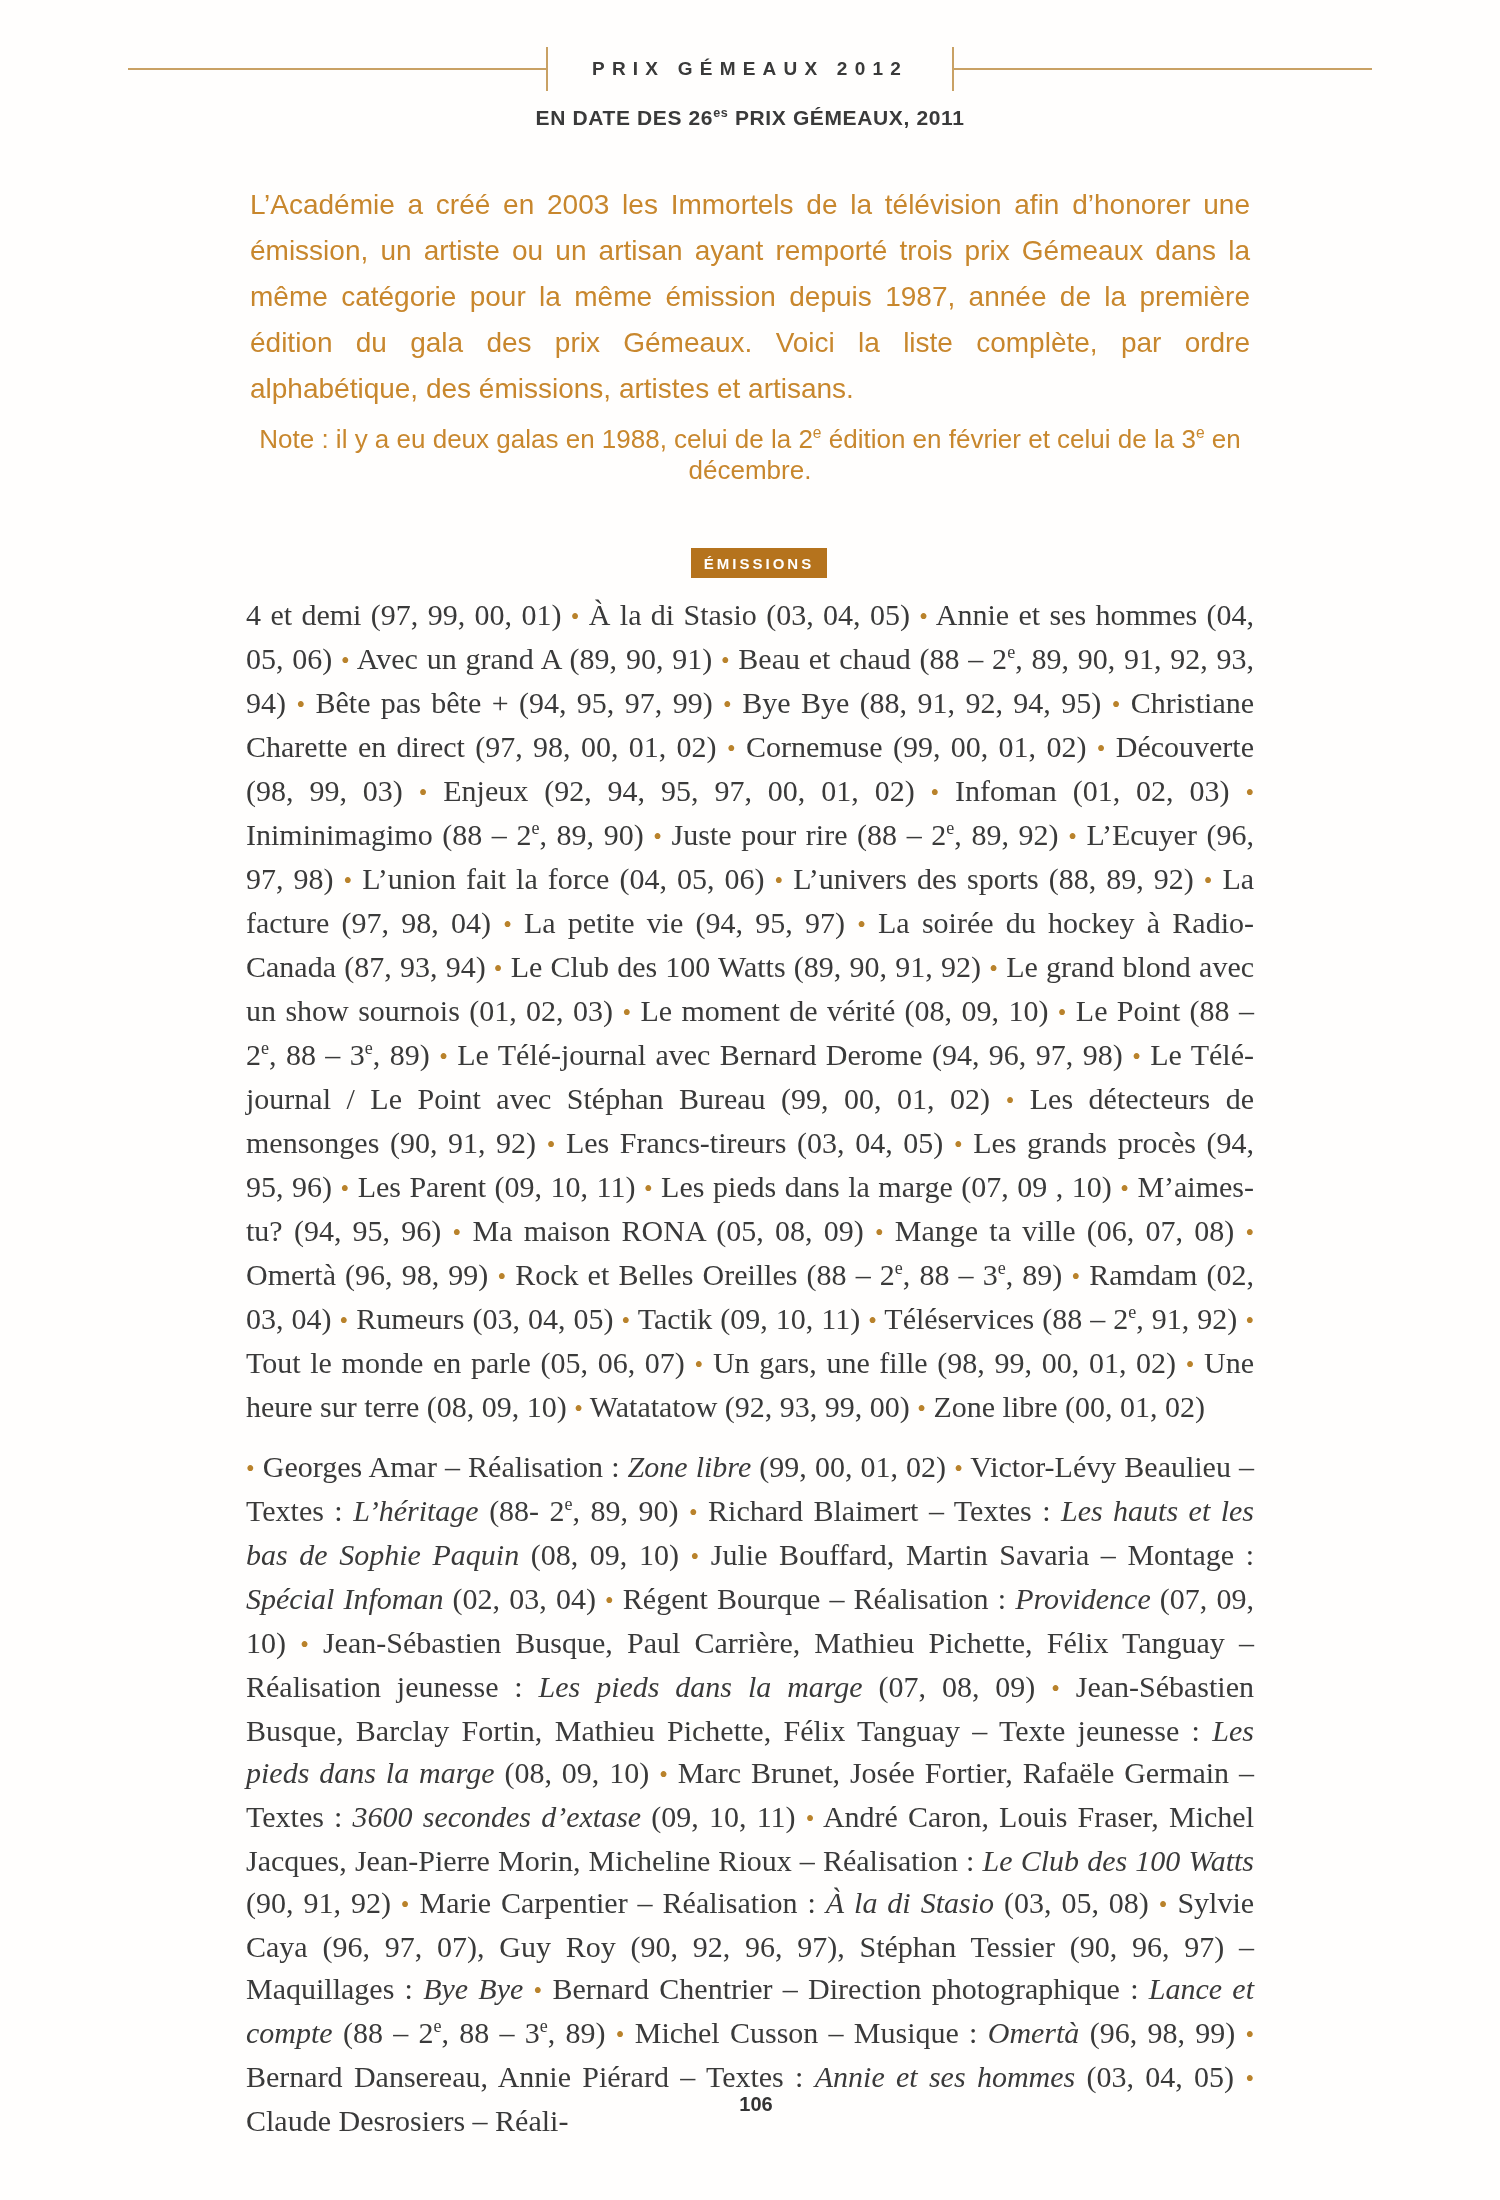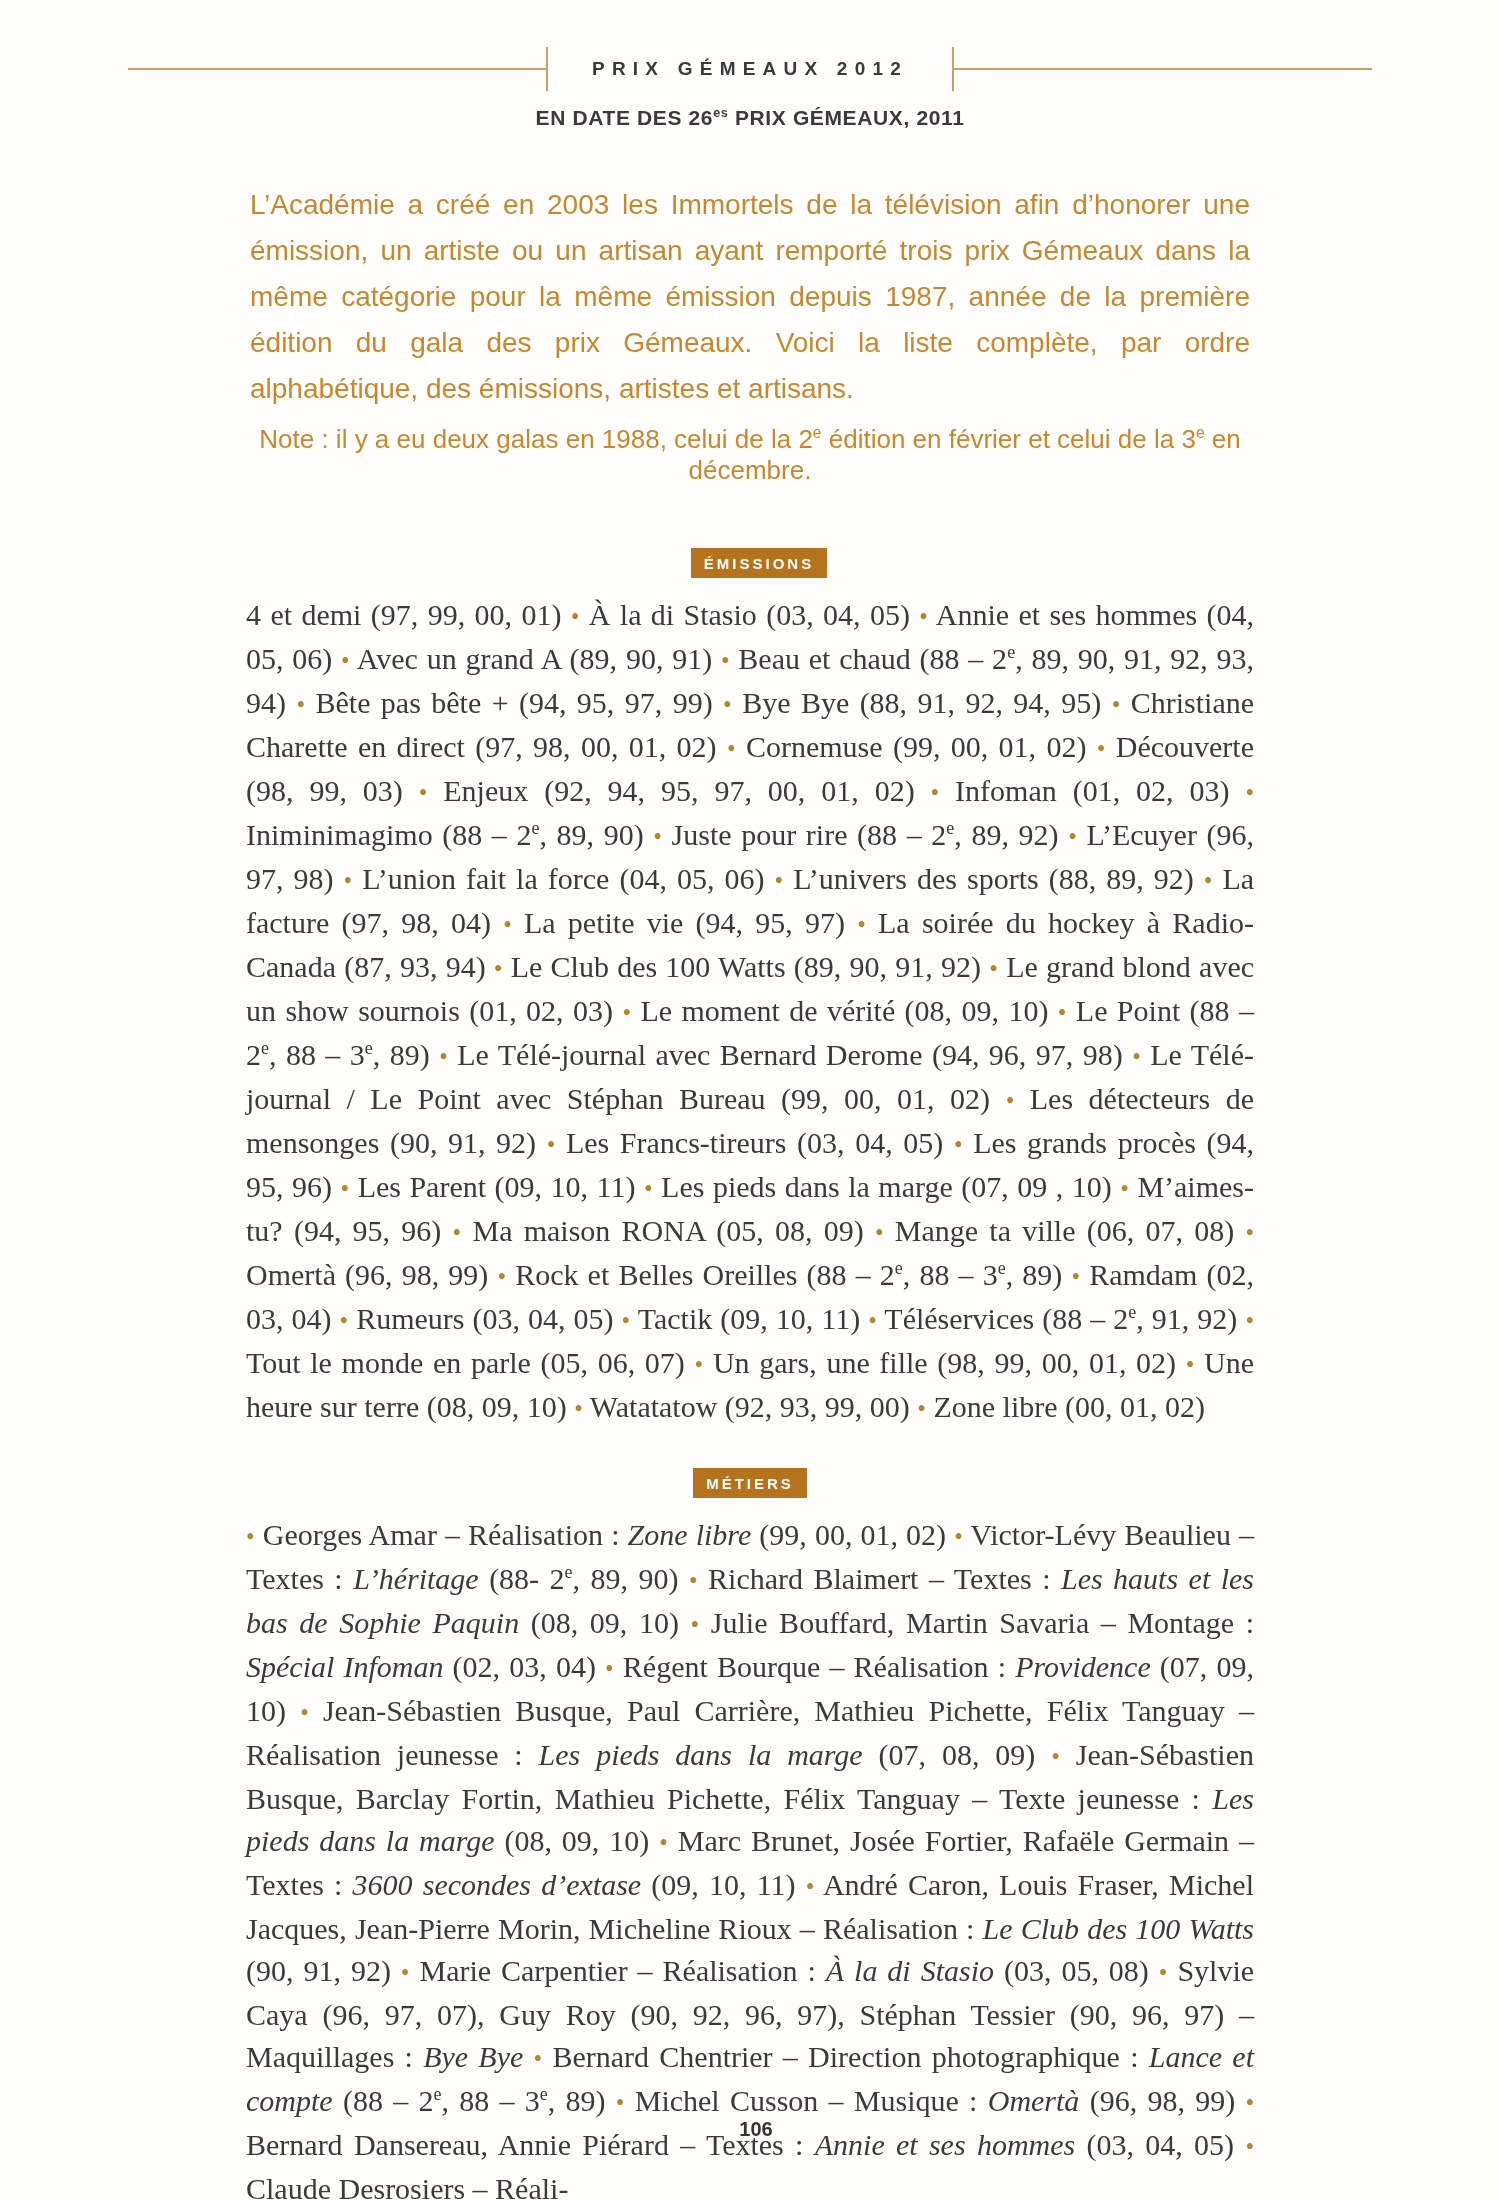--- a/index.html
+++ b/index.html
@@ -94,21 +94,21 @@
     hyphens:auto;
     font-family:Liberation Serif, serif;
   }
   .list .bullet{color:var(--bullet);font-size:0.82em;}
   .list i{font-style:italic;}
   
   .page-footer{
     position:absolute;
     left:12px;right:0;
     top:2093px;height:72px;
-    display:flex;justify-content:center;align-items:center;
+    display:flex;justify-content:center;align-items:flex-start;
   }
   .page-footer .vtick{height:auto;}
   .page-number{
     width:46px;
     display:flex;align-items:center;justify-content:center;
     font-size:20px;font-weight:bold;
     color:#333;
   }
 </style>
 </head>
@@ -130,23 +130,20 @@
   <p class="intro">L’Académie a créé en 2003 les Immortels de la télévision afin d’honorer une émission, un artiste ou un artisan ayant remporté trois prix Gémeaux dans la même catégorie pour la même émission depuis 1987, année de la première édition du gala des prix Gémeaux. Voici la liste complète, par ordre alphabétique, des émissions, artistes et artisans.</p>
 
   <p class="note">Note : il y a eu deux galas en 1988, celui de la 2<sup>e</sup> édition en février et celui de la 3<sup>e</sup> en décembre.</p>
 
   <div class="badge-row emissions">
     <span class="badge">ÉMISSIONS</span>
   </div>
 
   <p class="list"><span class="item">4 et demi (97, 99, 00, 01)</span> <span class="bullet">•</span> <span class="item">À la di Stasio (03, 04, 05)</span> <span class="bullet">•</span> <span class="item">Annie et ses hommes (04, 05, 06)</span> <span class="bullet">•</span> <span class="item">Avec un grand A (89, 90, 91)</span> <span class="bullet">•</span> <span class="item">Beau et chaud (88 – 2<sup>e</sup>, 89, 90, 91, 92, 93, 94)</span> <span class="bullet">•</span> <span class="item">Bête pas bête + (94, 95, 97, 99)</span> <span class="bullet">•</span> <span class="item">Bye Bye (88, 91, 92, 94, 95)</span> <span class="bullet">•</span> <span class="item">Christiane Charette en direct (97, 98, 00, 01, 02)</span> <span class="bullet">•</span> <span class="item">Cornemuse (99, 00, 01, 02)</span> <span class="bullet">•</span> <span class="item">Découverte (98, 99, 03)</span> <span class="bullet">•</span> <span class="item">Enjeux (92, 94, 95, 97, 00, 01, 02)</span> <span class="bullet">•</span> <span class="item">Infoman (01, 02, 03)</span> <span class="bullet">•</span> <span class="item">Iniminimagimo (88 – 2<sup>e</sup>, 89, 90)</span> <span class="bullet">•</span> <span class="item">Juste pour rire (88 – 2<sup>e</sup>, 89, 92)</span> <span class="bullet">•</span> <span class="item">L’Ecuyer (96, 97, 98)</span> <span class="bullet">•</span> <span class="item">L’union fait la force (04, 05, 06)</span> <span class="bullet">•</span> <span class="item">L’univers des sports (88, 89, 92)</span> <span class="bullet">•</span> <span class="item">La facture (97, 98, 04)</span> <span class="bullet">•</span> <span class="item">La petite vie (94, 95, 97)</span> <span class="bullet">•</span> <span class="item">La soirée du hockey à Radio-Canada (87, 93, 94)</span> <span class="bullet">•</span> <span class="item">Le Club des 100 Watts (89, 90, 91, 92)</span> <span class="bullet">•</span> <span class="item">Le grand blond avec un show sournois (01, 02, 03)</span> <span class="bullet">•</span> <span class="item">Le moment de vérité (08, 09, 10)</span> <span class="bullet">•</span> <span class="item">Le Point (88 – 2<sup>e</sup>, 88 – 3<sup>e</sup>, 89)</span> <span class="bullet">•</span> <span class="item">Le Télé-journal avec Bernard Derome (94, 96, 97, 98)</span> <span class="bullet">•</span> <span class="item">Le Télé-journal / Le Point avec Stéphan Bureau (99, 00, 01, 02)</span> <span class="bullet">•</span> <span class="item">Les détecteurs de mensonges (90, 91, 92)</span> <span class="bullet">•</span> <span class="item">Les Francs-tireurs (03, 04, 05)</span> <span class="bullet">•</span> <span class="item">Les grands procès (94, 95, 96)</span> <span class="bullet">•</span> <span class="item">Les Parent (09, 10, 11)</span> <span class="bullet">•</span> <span class="item">Les pieds dans la marge (07, 09 , 10)</span> <span class="bullet">•</span> <span class="item">M’aimes-tu? (94, 95, 96)</span> <span class="bullet">•</span> <span class="item">Ma maison RONA (05, 08, 09)</span> <span class="bullet">•</span> <span class="item">Mange ta ville (06, 07, 08)</span> <span class="bullet">•</span> <span class="item">Omertà (96, 98, 99)</span> <span class="bullet">•</span> <span class="item">Rock et Belles Oreilles (88 – 2<sup>e</sup>, 88 – 3<sup>e</sup>, 89)</span> <span class="bullet">•</span> <span class="item">Ramdam (02, 03, 04)</span> <span class="bullet">•</span> <span class="item">Rumeurs (03, 04, 05)</span> <span class="bullet">•</span> <span class="item">Tactik (09, 10, 11)</span> <span class="bullet">•</span> <span class="item">Téléservices (88 – 2<sup>e</sup>, 91, 92)</span> <span class="bullet">•</span> <span class="item">Tout le monde en parle (05, 06, 07)</span> <span class="bullet">•</span> <span class="item">Un gars, une fille (98, 99, 00, 01, 02)</span> <span class="bullet">•</span> <span class="item">Une heure sur terre (08, 09, 10)</span> <span class="bullet">•</span> <span class="item">Watatatow (92, 93, 99, 00)</span> <span class="bullet">•</span> <span class="item">Zone libre (00, 01, 02)</span></p>
 
-  <div class="badge-row metiers">
-    <span class="badge">MÉTIERS</span>
-  </div>
 
   <p class="list"><span class="bullet">•</span> <span class="item">Georges Amar – Réalisation : <i>Zone libre</i> (99, 00, 01, 02)</span> <span class="bullet">•</span> <span class="item">Victor-Lévy Beaulieu – Textes : <i>L’héritage</i> (88- 2<sup>e</sup>, 89, 90)</span> <span class="bullet">•</span> <span class="item">Richard Blaimert – Textes : <i>Les hauts et les bas de Sophie Paquin</i> (08, 09, 10)</span> <span class="bullet">•</span> <span class="item">Julie Bouffard, Martin Savaria – Montage : <i>Spécial Infoman</i> (02, 03, 04)</span> <span class="bullet">•</span> <span class="item">Régent Bourque – Réalisation : <i>Providence</i> (07, 09, 10)</span> <span class="bullet">•</span> <span class="item">Jean-Sébastien Busque, Paul Carrière, Mathieu Pichette, Félix Tanguay – Réalisation jeunesse : <i>Les pieds dans la marge</i> (07, 08, 09)</span> <span class="bullet">•</span> <span class="item">Jean-Sébastien Busque, Barclay Fortin, Mathieu Pichette, Félix Tanguay – Texte jeunesse : <i>Les pieds dans la marge</i> (08, 09, 10)</span> <span class="bullet">•</span> <span class="item">Marc Brunet, Josée Fortier, Rafaële Germain – Textes : <i>3600 secondes d’extase</i> (09, 10, 11)</span> <span class="bullet">•</span> <span class="item">André Caron, Louis Fraser, Michel Jacques, Jean-Pierre Morin, Micheline Rioux – Réalisation : <i>Le Club des 100 Watts</i> (90, 91, 92)</span> <span class="bullet">•</span> <span class="item">Marie Carpentier – Réalisation : <i>À la di Stasio</i> (03, 05, 08)</span> <span class="bullet">•</span> <span class="item">Sylvie Caya (96, 97, 07), Guy Roy (90, 92, 96, 97), Stéphan Tessier (90, 96, 97) – Maquillages : <i>Bye Bye</i></span> <span class="bullet">•</span> <span class="item">Bernard Chentrier – Direction photographique : <i>Lance et compte</i> (88 – 2<sup>e</sup>, 88 – 3<sup>e</sup>, 89)</span> <span class="bullet">•</span> <span class="item">Michel Cusson – Musique : <i>Omertà</i> (96, 98, 99)</span> <span class="bullet">•</span> <span class="item">Bernard Dansereau, Annie Piérard – Textes : <i>Annie et ses hommes</i> (03, 04, 05)</span> <span class="bullet">•</span> <span class="item">Claude Desrosiers – Réali-</span></p>
 
   <footer class="page-footer">
     <span class="vtick"></span>
     <span class="page-number">106</span>
     <span class="vtick"></span>
   </footer>
 
 </div>

